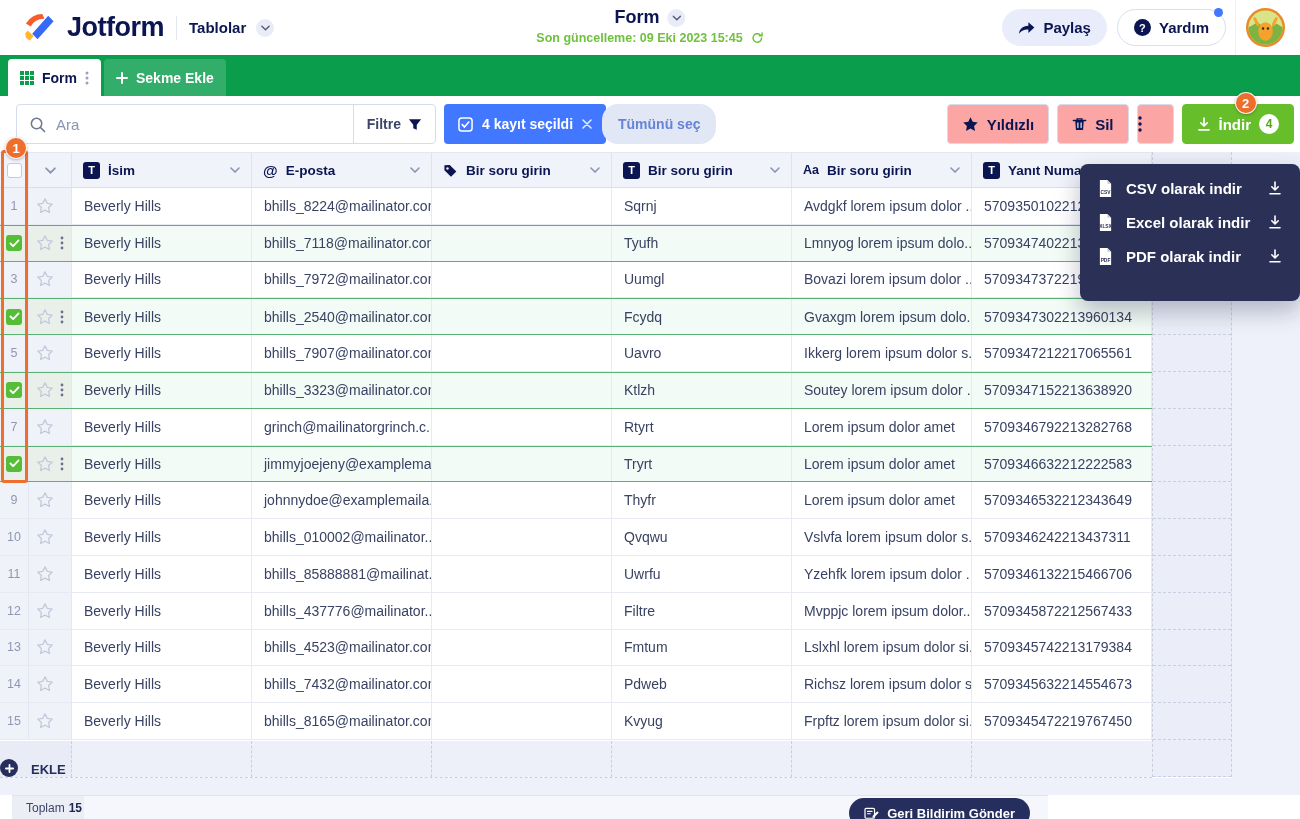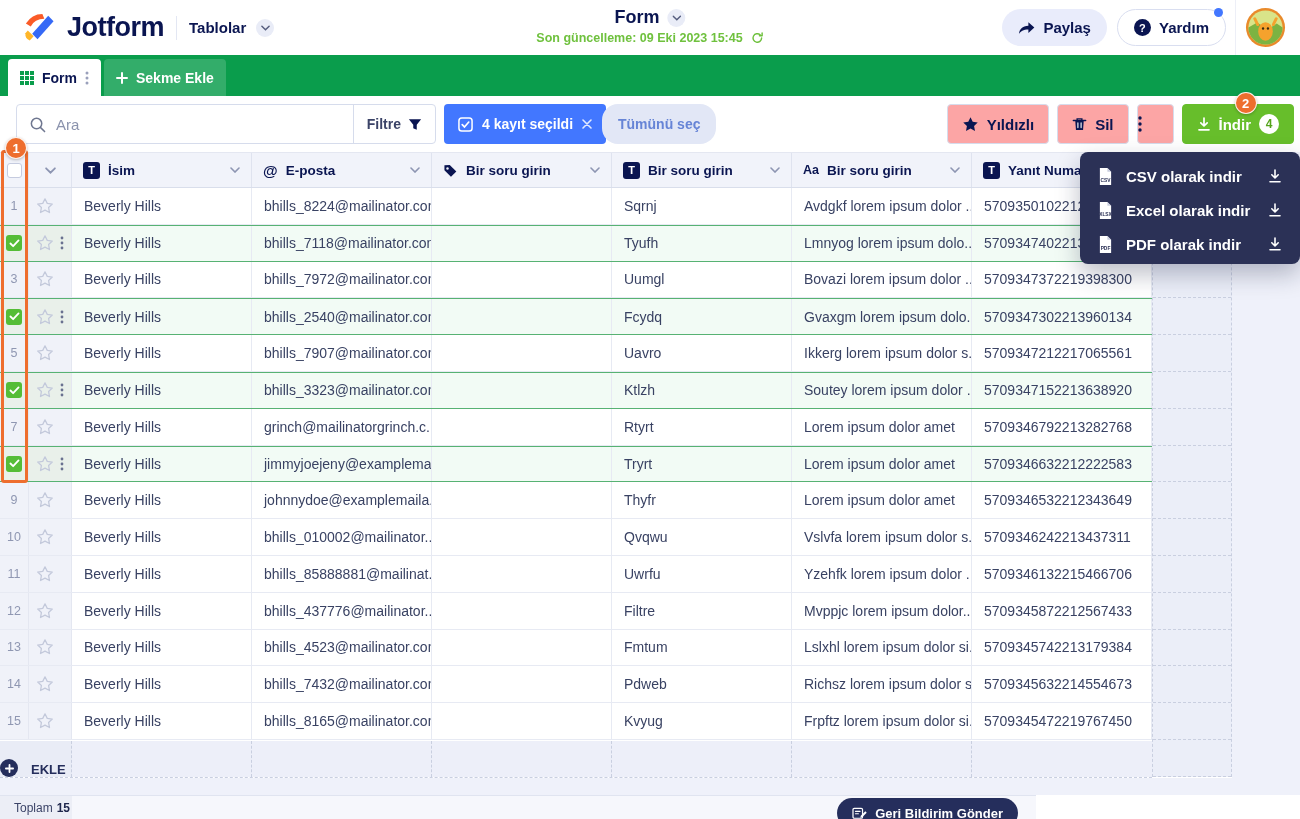--- a/index.html
+++ b/index.html
@@ -100,29 +100,29 @@
   .eklerow{position:absolute;left:0;top:589px;width:1152px;height:37px;display:flex;
         border-bottom:1px dashed #c9cfe0}
   .eklegut{width:72px;background:#e9ecf6;display:flex;align-items:flex-end;gap:13px;
         border-right:1px dashed #c9cfe0;cursor:pointer}
   .eklecirc{width:18px;height:18px;border-radius:50%;background:#252e5c;display:flex;align-items:center;justify-content:center;flex:none}
   .eklelbl{font-size:13px;font-weight:800;color:#252e5c}
   .ekcell{width:180px;background:#edeff9;border-right:1px dashed #c9cfe0}
   .gapband{position:absolute;left:0;top:626px;width:1300px;height:17px;background:#eff1fa}
 
   
-  .bottombar{position:absolute;left:0;top:795px;width:1036px;height:24px;background:#f6f7fc;border-top:1px solid #e0e4f0}
+  .bottombar{position:absolute;left:12px;top:795px;width:1036px;height:24px;background:#f6f7fc;border-top:1px solid #e0e4f0}
   .totzone{position:absolute;left:0;top:0;width:72px;height:24px;background:#eceef6;display:flex;
         align-items:center;padding-left:14px;gap:4px;font-size:12px;color:#3c4468}
   .totzone b{font-weight:800;color:#20284e}
   .feedback{position:absolute;right:18px;top:2px;height:30px;border-radius:15px;background:#252e5c;
         color:#fff;display:flex;align-items:center;gap:8px;padding:0 15px;font-size:13px;font-weight:800;cursor:pointer}
 
   
-  .ddmenu{position:absolute;left:1080px;top:152px;width:220px;height:112px;background:#2b3156;
+  .ddmenu{position:absolute;left:1080px;top:164px;width:220px;height:137px;background:#2b3156;
         border-radius:8px;z-index:50;box-shadow:0 10px 24px rgba(15,20,55,.28);padding-top:7px}
   .dd-item{height:34px;display:flex;align-items:center;gap:13px;padding:0 18px;color:#fff;
         font-size:15px;font-weight:700;cursor:pointer}
   .dd-dl{margin-left:auto;color:#fff}
 
   
   .annrect{position:absolute;left:1px;top:150px;width:27px;height:333px;border:3px solid #ee6e2e;
         border-radius:3px;z-index:60;pointer-events:none}
   .annbadge{position:absolute;width:22px;height:22px;border-radius:50%;background:#ee6e2e;color:#fff;
         font-size:13px;font-weight:800;display:flex;align-items:center;justify-content:center;

